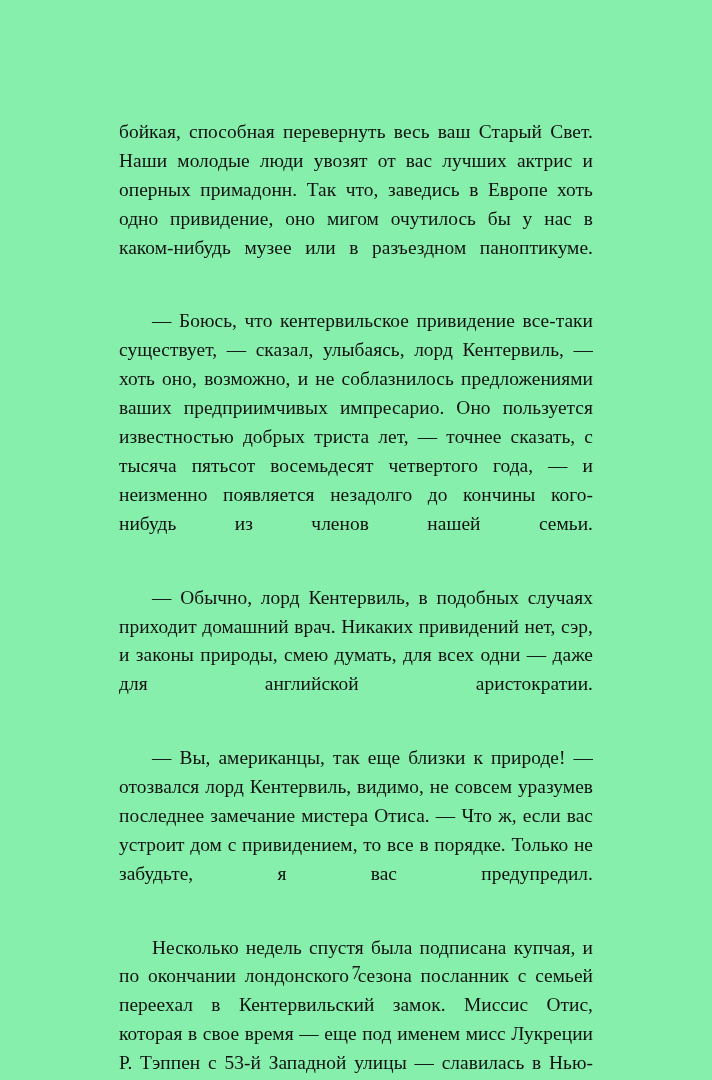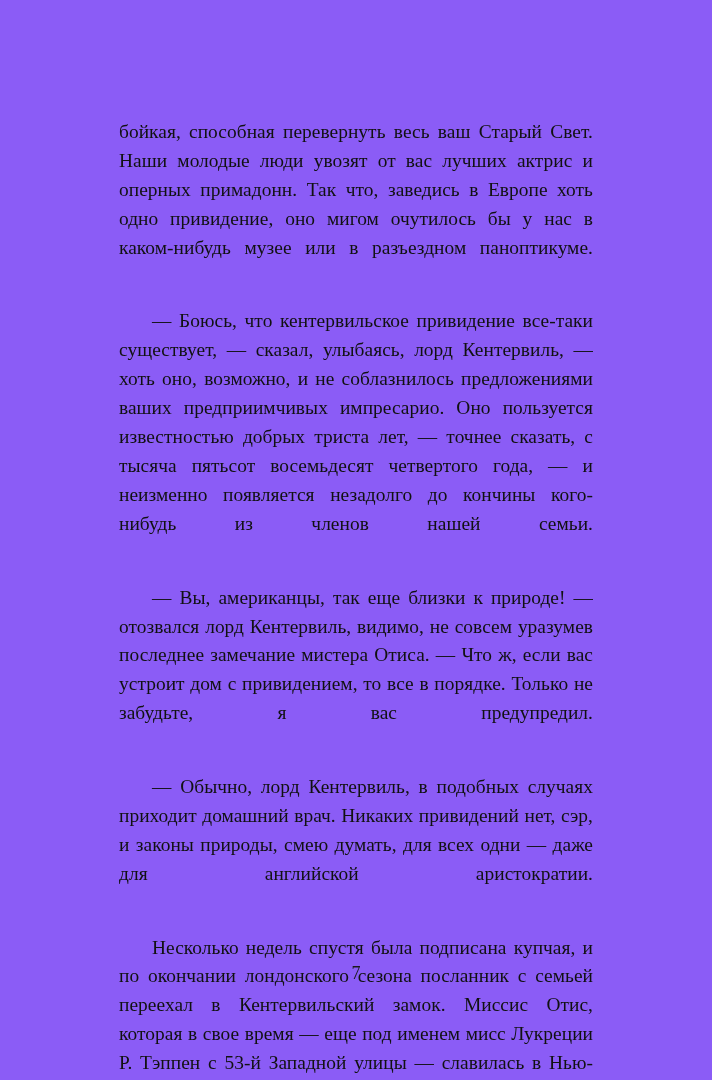--- a/index.html
+++ b/index.html
@@ -16,21 +16,21 @@
     overflow: hidden;
     position: relative;
   }
 
   #page {
     position: absolute;
     left: 0;
     top: 0;
     width: 712px;
     height: 1080px;
-    background: #8b5cf6;
+    background: #86efac;
   }
 
   #text-block {
     position: absolute;
     left: 119px;
     top: 118px;
     width: 474px;
   }
 
   .para {
@@ -75,20 +75,20 @@
   }
 </style>
 </head>
 <body>
 
 <div id="page">
 
   <div id="text-block">
     <p class="para first">бойкая, способная перевернуть весь ваш Старый Свет. Наши молодые люди увозят от вас лучших актрис и оперных примадонн. Так что, заведись в Европе хоть одно привидение, оно мигом очутилось бы у нас в каком-нибудь музее или в разъездном паноптикуме.</p>
     <p class="para indent">— Боюсь, что кентервильское привидение все-таки существует, — сказал, улыбаясь, лорд Кентервиль, — хоть оно, возможно, и не соблазнилось предложениями ваших предприимчивых импресарио. Оно пользуется известностью добрых триста лет, — точнее сказать, с тысяча пятьсот восемьдесят четвертого года, — и неизменно появляется незадолго до кончины кого-нибудь из членов нашей семьи.</p>
+    <p class="para indent">— Обычно, лорд Кентервиль, в подобных случаях приходит домашний врач. Никаких привидений нет, сэр, и законы природы, смею думать, для всех одни — даже для английской аристократии.</p>
     <p class="para indent">— Вы, американцы, так еще близки к природе! — отозвался лорд Кентервиль, видимо, не совсем уразумев последнее замечание мистера Отиса. — Что ж, если вас устроит дом с привидением, то все в порядке. Только не забудьте, я вас предупредил.</p>
-    <p class="para indent">— Обычно, лорд Кентервиль, в подобных случаях приходит домашний врач. Никаких привидений нет, сэр, и законы природы, смею думать, для всех одни — даже для английской аристократии.</p>
     <p class="para indent">Несколько недель спустя была подписана купчая, и по окончании лондонского сезона посланник с семьей переехал в Кентервильский замок. Миссис Отис, которая в свое время — еще под именем мисс Лукреции Р. Тэппен с 53-й Западной улицы — славилась в Нью-Йорке своей красотой, была теперь дамой средних лет, по-прежнему весьма</p>
   </div>
 
   <div id="page-number">7</div>
 
 </div>
 
 </body></html>

